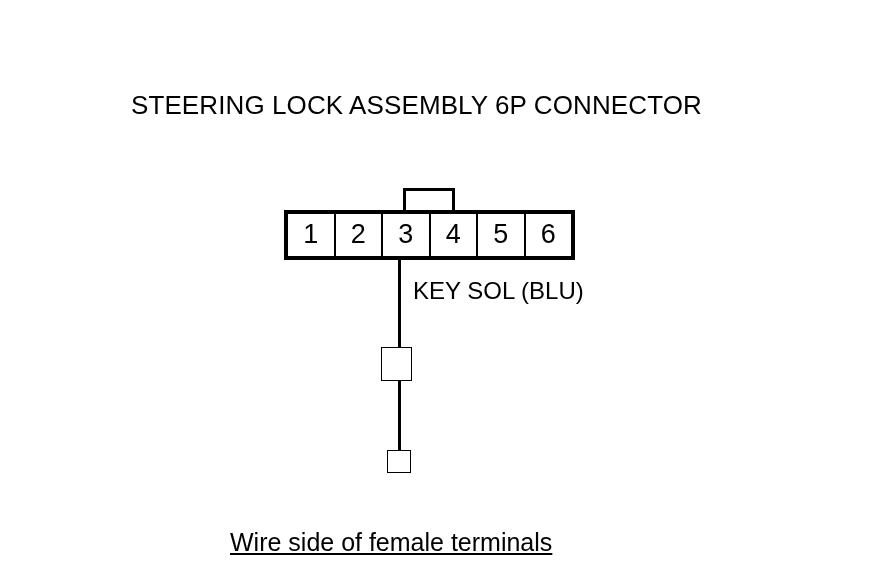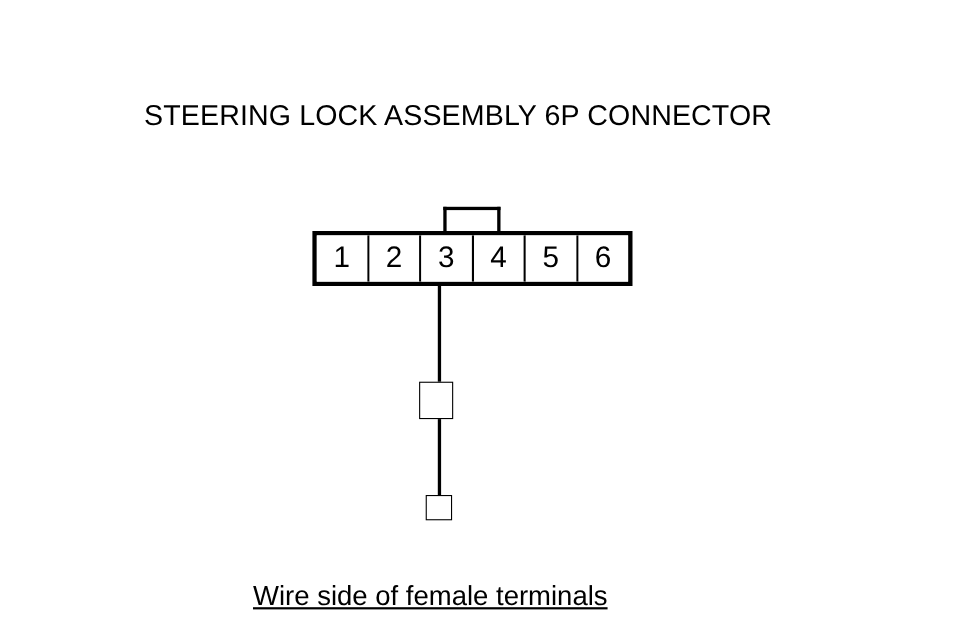--- a/index.html
+++ b/index.html
@@ -173,19 +173,20 @@
       <span class="pin-label">5</span>
     </div>
     <div class="pin-cell">
       <span class="pin-label">6</span>
     </div>
   </div>
 
   <div id="wire-upper"></div>
   <div id="wire-lower"></div>
 
+  <div id="wire-label">KEY SOL (BLU)</div>
 
   <div id="terminal-upper"></div>
   <div id="terminal-lower"></div>
 
   <div id="caption">Wire side of female terminals</div>
 
 </div>
 
 </body></html>

